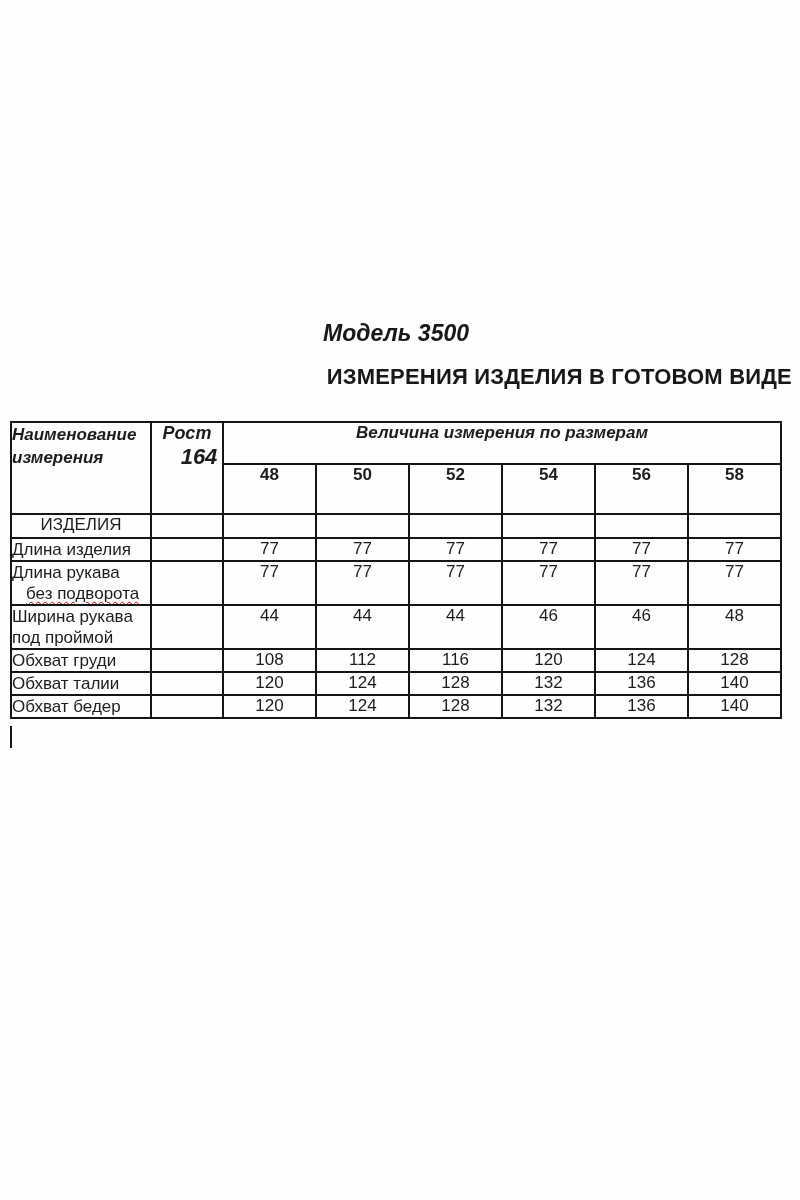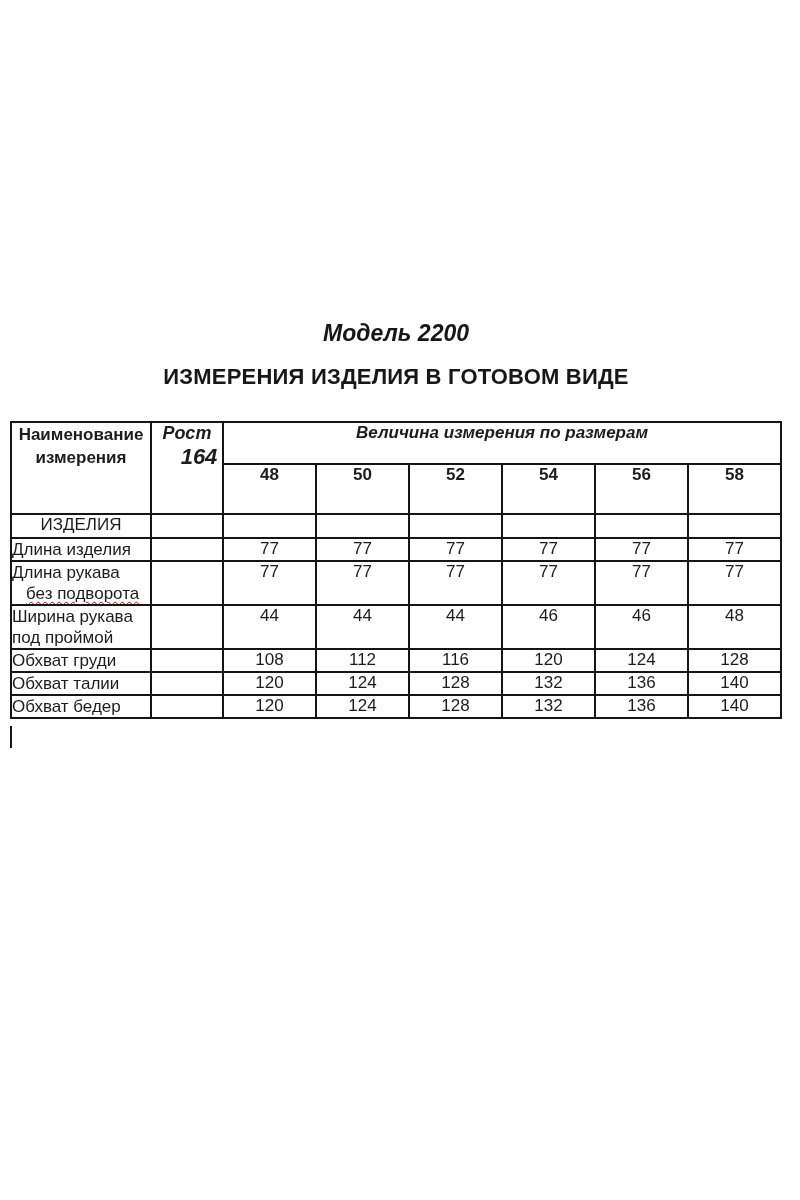--- a/index.html
+++ b/index.html
@@ -17,42 +17,42 @@
     background: #fefefe;
   }
   .title {
     position: absolute; top: 320px; left: 0; width: 792px;
     text-align: center;
     font-size: 23px; font-weight: bold; font-style: italic;
     color: #171717;
   }
   .subtitle {
     position: absolute; top: 364px; left: 0; width: 792px;
-    text-align: center;
+    text-align: right;
     font-size: 22px; font-weight: bold;
     color: #171717;
     letter-spacing: 0.2px;
   }
   table.meas {
     position: absolute; left: 10px; top: 421px;
     width: 770px;
     border-collapse: collapse;
     table-layout: fixed;
   }
   table.meas td {
     border: 2px solid #151515;
     vertical-align: top;
     padding: 0;
     overflow: hidden;
     font-size: 17px;
     color: #1c1c1c;
   }
   td.name-h {
-    text-align: center; vertical-align: middle;
-    font-weight: bold; 
+    vertical-align: middle;
+    font-weight: bold; font-style: italic;
     font-size: 18px; line-height: 23px;
   }
   td.rost-h {
     text-align: center;
     font-weight: bold; font-style: italic;
     padding-top: 2px;
   }
   .rost-label { font-size: 18px; line-height: 21px; }
   .rost-value { font-size: 22px; line-height: 25px; padding-left: 24px; }
   td.group-h {
@@ -90,21 +90,21 @@
     position: absolute; left: 10px; top: 726px;
     width: 2px; height: 22px;
     background: #161616;
   }
 </style>
 </head>
 <body>
 
 <div class="page">
 
-  <div class="title">Модель 2200</div>
+  <div class="title">Модель 3500</div>
   <div class="subtitle">ИЗМЕРЕНИЯ ИЗДЕЛИЯ В ГОТОВОМ ВИДЕ</div>
 
   <table class="meas">
     <colgroup>
       <col style="width:140px">
       <col style="width:72px">
       <col style="width:93px">
         <col style="width:93px">
         <col style="width:93px">
       <col style="width:93px">

